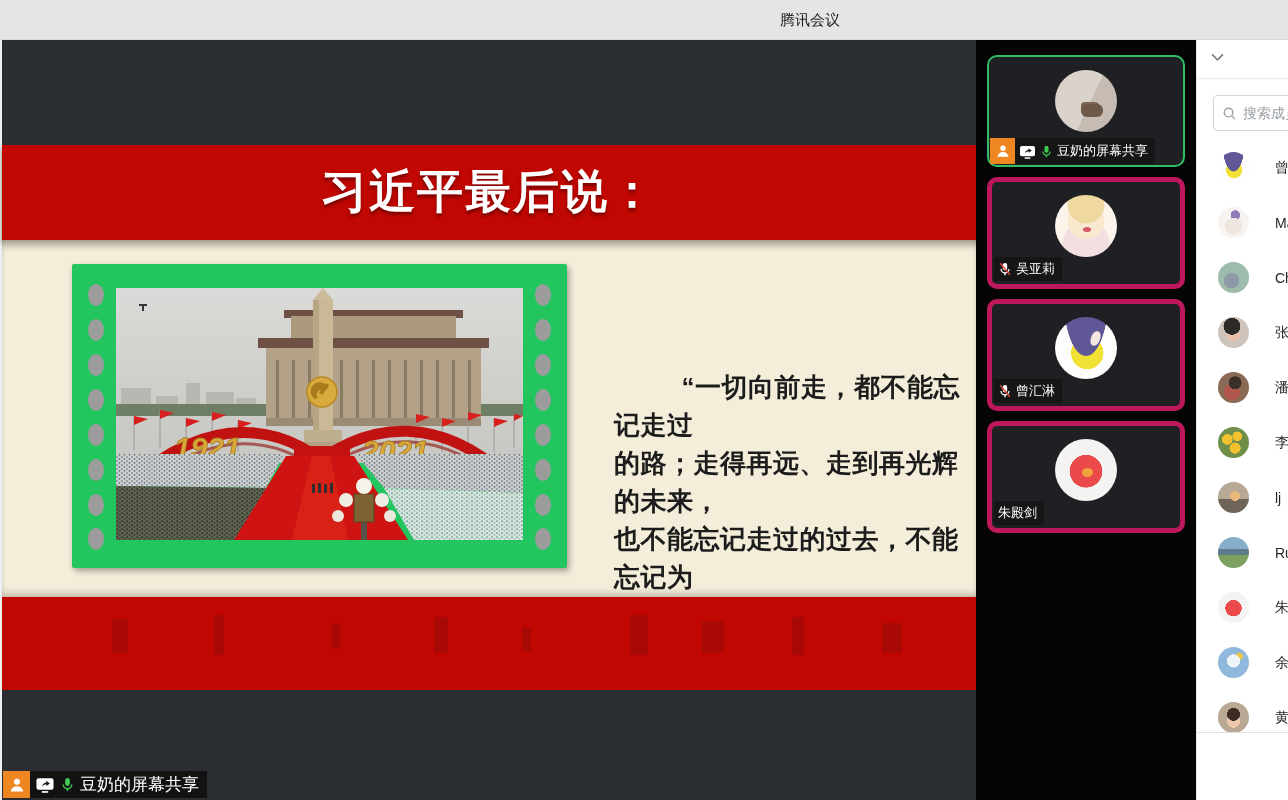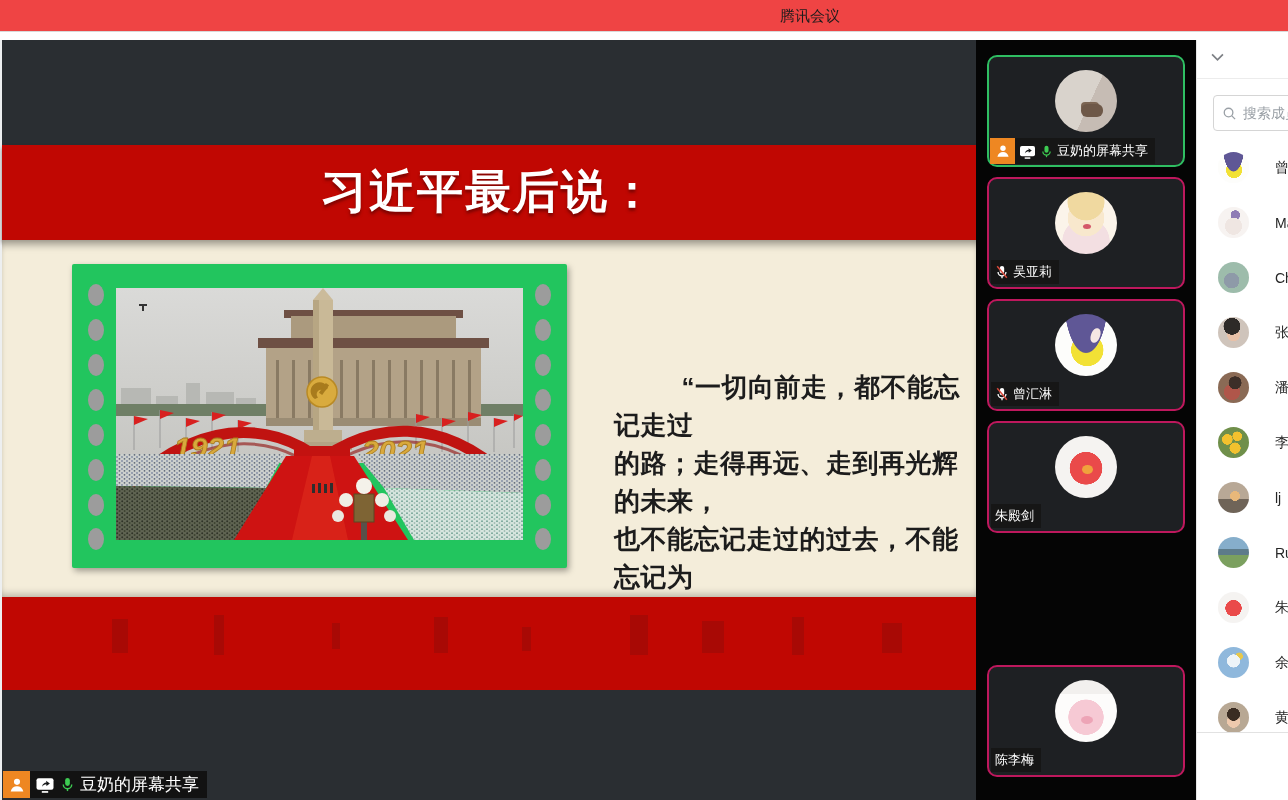--- a/index.html
+++ b/index.html
@@ -1,21 +1,21 @@
 <!DOCTYPE html>
 <html><head>
 <meta charset="utf-8">
 <style>
   * { margin:0; padding:0; box-sizing:border-box; }
   html,body { width:1288px; height:800px; overflow:hidden;
     font-family:"Liberation Sans","DejaVu Sans",sans-serif; background:#fff; }
 
   
-  .topbar { position:absolute; left:0; top:0; width:1288px; height:32px;
-    background:#ef4444; border-bottom:1px solid #d9d9d9; z-index:30; }
+  .topbar { position:absolute; left:0; top:0; width:1288px; height:40px;
+    background:#e5e5e5; border-bottom:1px solid #d9d9d9; z-index:30; }
   .topbar .title { position:absolute; left:810px; top:50%;
     transform:translate(-50%,-50%); font-size:15px; color:#1c1c1c; }
 
   
   .share-area { position:absolute; left:0; top:40px; width:976px; height:760px;
     background:#2a2e32; }
   .left-edge { position:absolute; left:0; top:0; width:2px; height:760px;
     background:#edeff0; }
 
   .slide { position:absolute; left:2px; top:105px; width:974px; height:418px; }
@@ -60,21 +60,21 @@
   .badge-host { width:27px; display:flex; align-items:center; justify-content:center;
     background:#ee8722; }
   .label-black { display:flex; align-items:center; gap:5px; background:#121212;
     color:#fff; padding:0 8px 0 5px; font-size:17px; }
   .ic { display:block; }
 
   
   .thumbs { position:absolute; left:976px; top:40px; width:220px; height:760px;
     background:#050505; }
   .tile { position:absolute; left:11px; width:198px; height:112px;
-    background:#1e2023; border:2px solid #be185d; border-radius:10px; }
+    background:#1e2023; border:5px solid #be185d; border-radius:10px; }
   .tile.active { border:2px solid #2fbe62; }
   .t-avatar { position:absolute; left:50%; top:13px; transform:translateX(-50%);
     width:62px; height:62px; border-radius:50%; overflow:hidden; }
   .t-label { position:absolute; left:2px; bottom:3px; display:flex; align-items:stretch;
     height:24px; max-width:192px; }
   .t-label .seg { display:flex; align-items:center; gap:4px; background:#161616;
     color:#fff; font-size:13px; padding:0 7px 0 4px; white-space:nowrap; }
   .t-label .badge-host { width:25px; }
   .tile.active .t-label { left:1px; bottom:1px; height:26px; }
 
@@ -427,28 +427,20 @@
   <div class="tile" style="top:381px">
     <div class="t-avatar av av-redpig"></div>
     <div class="t-label">
         <div class="seg">
       <span>朱殿剑</span>
     </div>
       </div>
   </div>
 
 
-  <div class="tile" style="top:625px">
-    <div class="t-avatar av av-pinkpig"></div>
-    <div class="t-label">
-        <div class="seg">
-      <span>陈李梅</span>
-    </div>
-      </div>
-  </div>
 </div>
 
 <div class="panel">
   <svg class="chevron" width="13" height="9" viewBox="0 0 12 8">
       <path d="M1 1.2l5 5 5-5" stroke="#7d8085" stroke-width="1.6" fill="none"></path>
     </svg>
   <div class="panel-divider"></div>
 
   <div class="searchbox">
     <svg width="15" height="15" viewBox="0 0 16 16">

